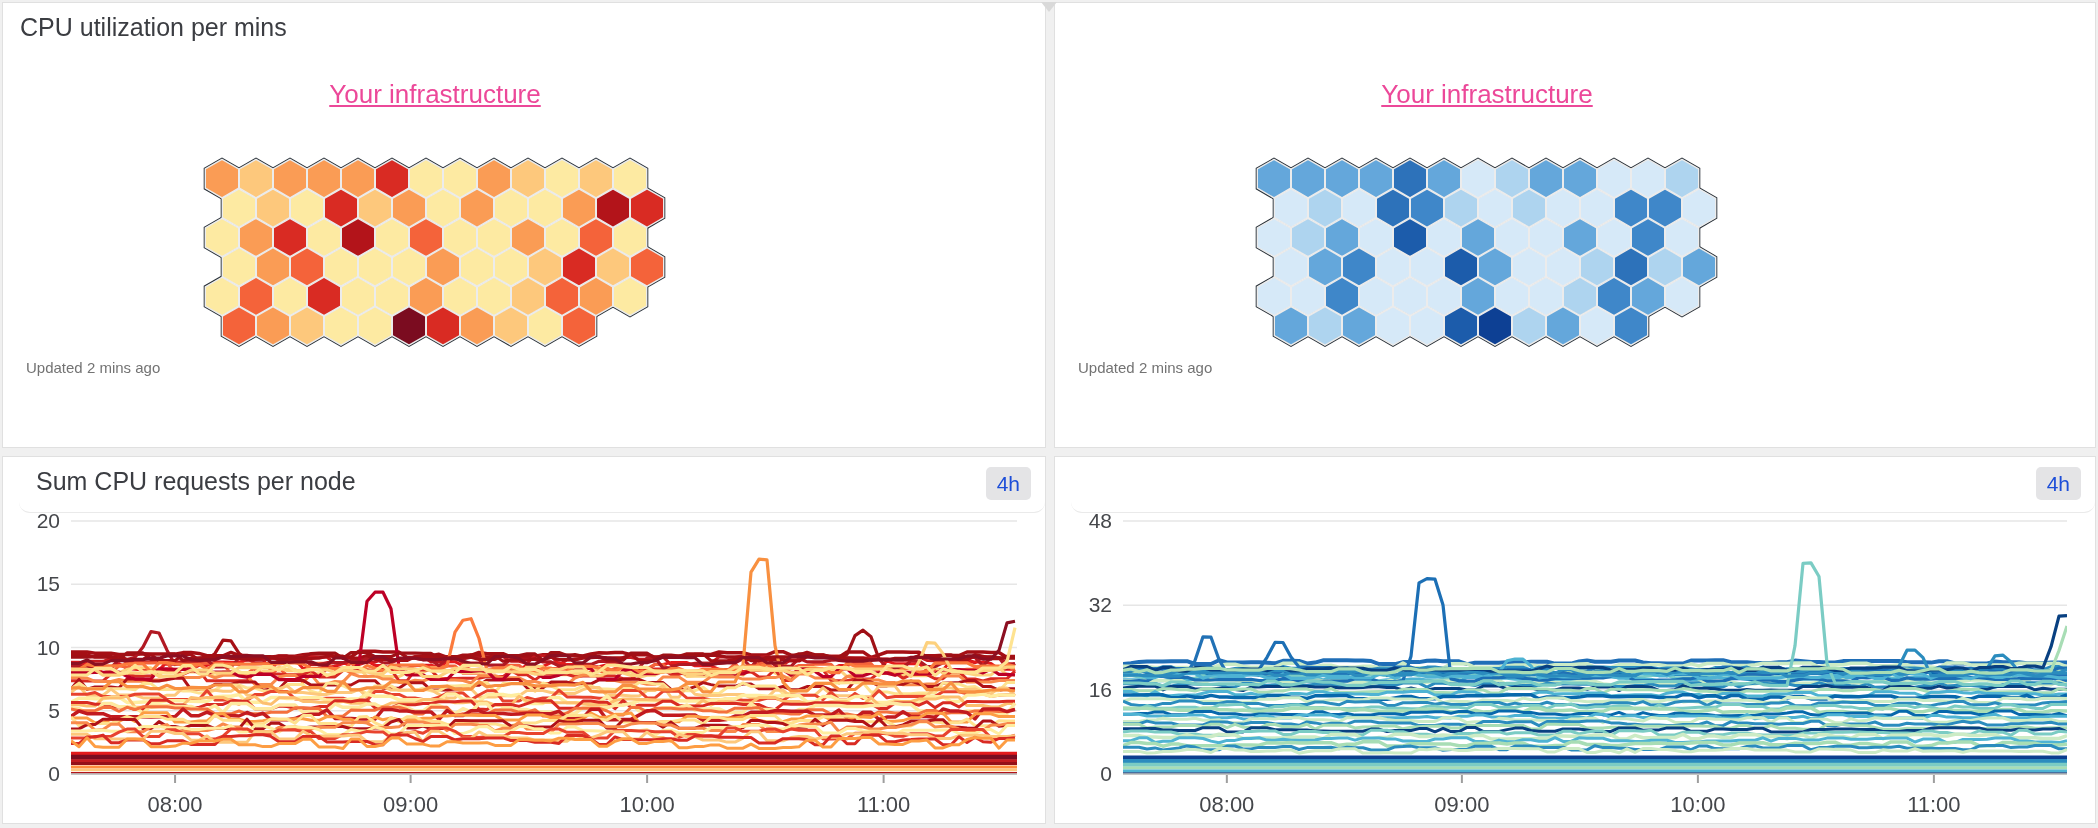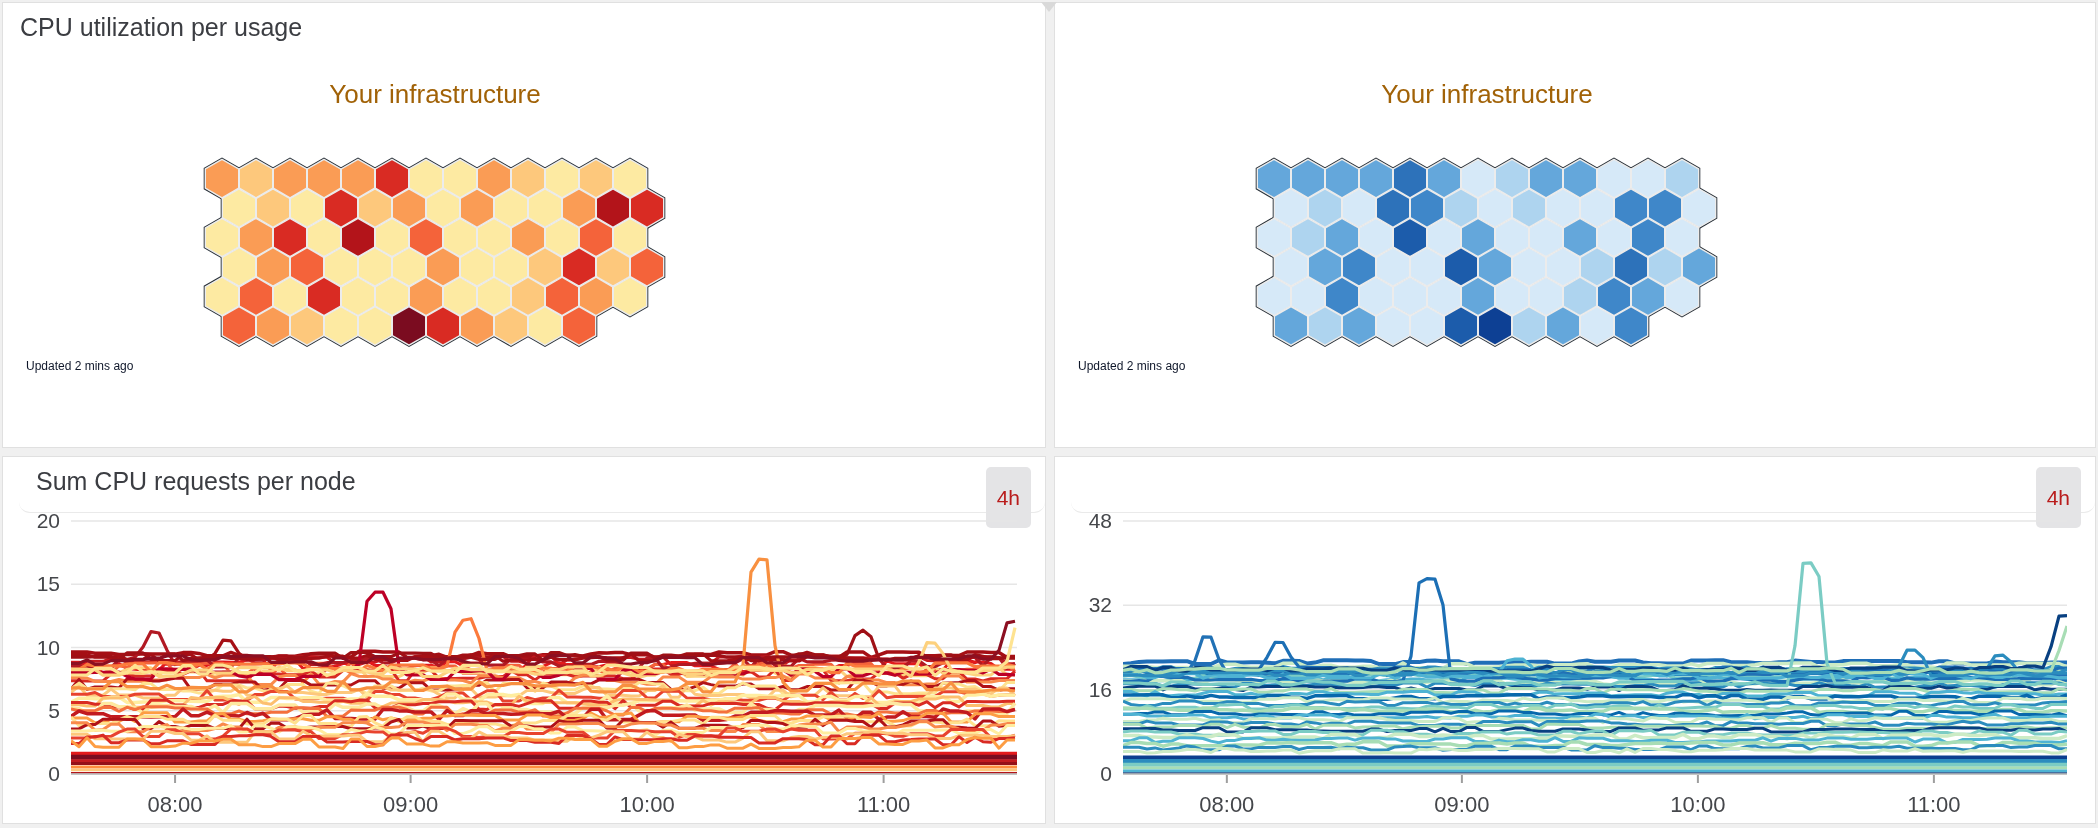--- a/index.html
+++ b/index.html
@@ -4,36 +4,36 @@
 <style>
   html,body{margin:0;padding:0;background:#f3f3f3;font-family:"Liberation Sans",sans-serif;}
   .stage{position:relative;width:2098px;height:828px;background:#f0f0f0;overflow:hidden;}
   .panel{position:absolute;background:#ffffff;border:1px solid #e0e0e0;box-sizing:border-box;}
   #panel-tl{left:2px;top:2px;width:1044px;height:446px;}
   #panel-tr{left:1054px;top:2px;width:1042px;height:446px;}
   #panel-bl{left:2px;top:456px;width:1044px;height:368px;}
   #panel-br{left:1054px;top:456px;width:1042px;height:368px;}
   .panel-title{position:absolute;left:17px;top:10px;font-size:25px;color:#3b3d42;letter-spacing:0;white-space:nowrap;cursor:pointer;}
   .chart-header{position:absolute;left:16px;top:0;right:0;height:55px;border-bottom:1px solid #eaeaea;border-radius:11px;}
-  .range-badge{position:absolute;right:14px;top:10px;background:#e4e4e6;color:#b91c1c;font-size:21px;padding:17px 11px;border-radius:5px;line-height:1.3;cursor:pointer;}
-  .map-title{position:absolute;left:202px;top:76px;width:460px;text-align:center;font-size:26px;color:#a16207;}
-  .updated-note{position:absolute;left:23px;top:356px;font-size:12px;color:#0f172a;}
+  .range-badge{position:absolute;right:14px;top:10px;background:#e4e4e6;color:#1d4ed8;font-size:21px;padding:3px 11px;border-radius:5px;line-height:1.3;cursor:pointer;}
+  .map-title{position:absolute;left:202px;top:76px;width:460px;text-align:center;font-size:26px;color:#ec4899;text-decoration:underline;}
+  .updated-note{position:absolute;left:23px;top:356px;font-size:15px;color:#737373;}
   .hexmap-svg,.chart-svg{position:absolute;left:0;top:0;}
   .chart-svg{top:0;}
   .gap-chevron{position:absolute;left:1041px;top:2px;width:0;height:0;
     border-left:8px solid transparent;border-right:8px solid transparent;border-top:10px solid #d9d9d9;cursor:pointer;}
   svg text{font-family:"Liberation Sans",sans-serif;}
 </style>
 </head>
 <body>
 
 <div class="stage">
 
   <div class="panel" id="panel-tl">
-    <div class="panel-title">CPU utilization per usage</div>
+    <div class="panel-title">CPU utilization per mins</div>
     <svg class="hexmap-svg" width="1042" height="444">
         <polygon points="219.0,154.5 237.3,165.1 237.3,186.2 219.0,196.8 200.7,186.2 200.7,165.1" fill="#262e36"></polygon>
         <polygon points="253.0,154.5 271.3,165.1 271.3,186.2 253.0,196.8 234.7,186.2 234.7,165.1" fill="#262e36"></polygon>
         <polygon points="287.0,154.5 305.3,165.1 305.3,186.2 287.0,196.8 268.7,186.2 268.7,165.1" fill="#262e36"></polygon>
         <polygon points="321.0,154.5 339.3,165.1 339.3,186.2 321.0,196.8 302.7,186.2 302.7,165.1" fill="#262e36"></polygon>
         <polygon points="355.0,154.5 373.3,165.1 373.3,186.2 355.0,196.8 336.7,186.2 336.7,165.1" fill="#262e36"></polygon>
         <polygon points="389.0,154.5 407.3,165.1 407.3,186.2 389.0,196.8 370.7,186.2 370.7,165.1" fill="#262e36"></polygon>
         <polygon points="423.0,154.5 441.3,165.1 441.3,186.2 423.0,196.8 404.7,186.2 404.7,165.1" fill="#262e36"></polygon>
         <polygon points="457.0,154.5 475.3,165.1 475.3,186.2 457.0,196.8 438.7,186.2 438.7,165.1" fill="#262e36"></polygon>
         <polygon points="491.0,154.5 509.3,165.1 509.3,186.2 491.0,196.8 472.7,186.2 472.7,165.1" fill="#262e36"></polygon>

